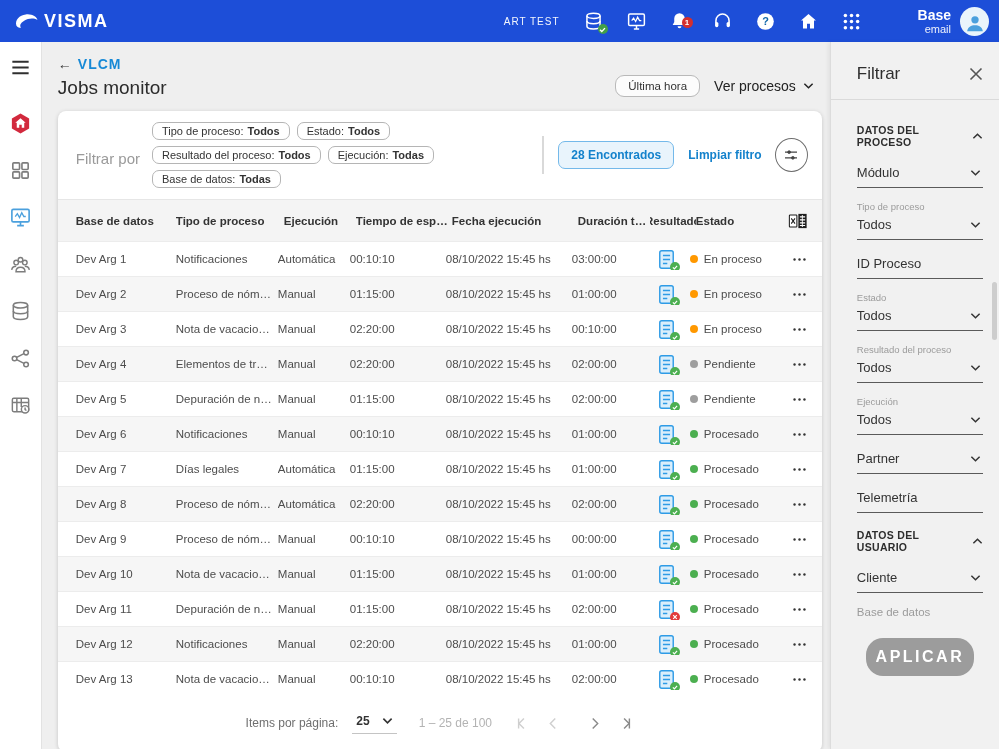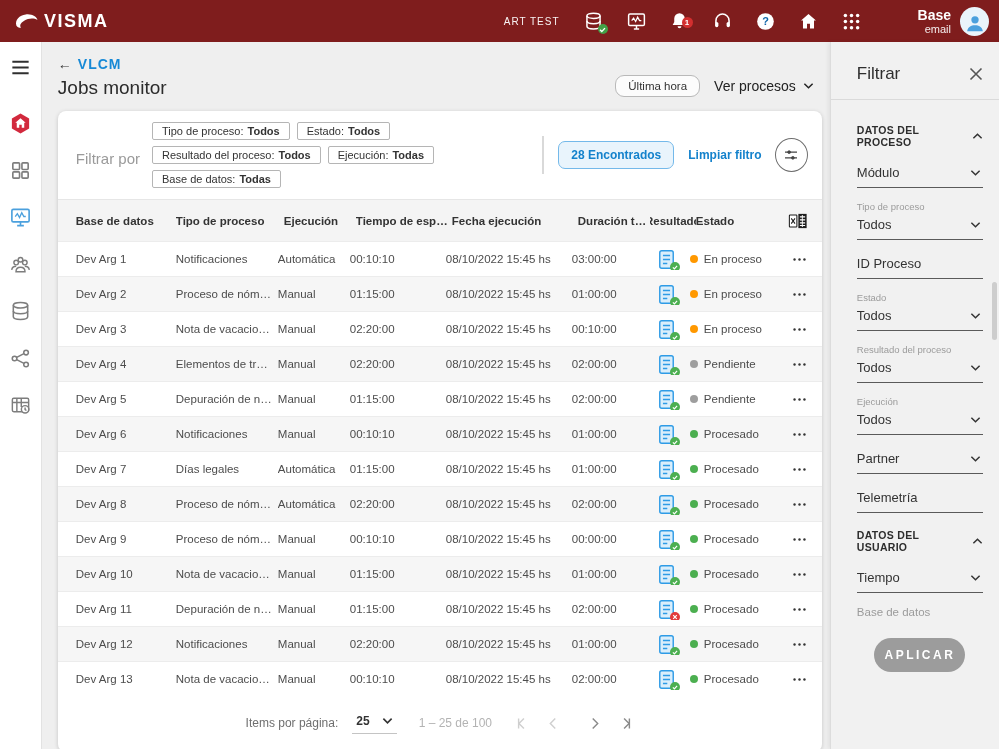--- a/index.html
+++ b/index.html
@@ -1,20 +1,20 @@
 <!DOCTYPE html>
 <html><head>
 <meta charset="utf-8">
 <style>
   * { margin:0; padding:0; box-sizing:border-box; }
   html,body { width:999px; height:749px; overflow:hidden; background:#efefef;
     font-family:"Liberation Sans", sans-serif; }
 
   
-  .topbar { height:42px; background:#7f1d1d; display:flex; align-items:center;
+  .topbar { height:42px; background:#1d4ed8; display:flex; align-items:center;
     padding:0 10px 0 14px; color:#fff; }
   .brand { display:flex; align-items:center; gap:5px; cursor:pointer; }
   .brand-swoosh svg { display:block; }
   .brand-text { font-size:18px; font-weight:800; letter-spacing:1.5px; }
   .topbar-right { margin-left:auto; display:flex; align-items:center; gap:21px; }
   .env { font-size:10px; letter-spacing:1px; opacity:.95; margin-right:2px; }
   .top-icn { position:relative; width:22px; height:22px; color:#fff; display:inline-flex;
     align-items:center; justify-content:center; cursor:pointer; }
   .top-icn svg { width:21px; height:21px; }
   .mini-badge { position:absolute; border-radius:50%; display:flex; align-items:center;
@@ -56,21 +56,21 @@
   .dd { display:flex; align-items:center; gap:7px; font-size:14px; color:#222; cursor:pointer; }
   .dd svg { width:11px; height:8px; color:#222; }
 
   
   .card { width:764px; background:#fff; border-radius:8px; margin-top:12px;
     box-shadow:0 1px 4px rgba(0,0,0,.18); overflow:hidden; }
   .filters { display:flex; align-items:center; padding:11px 14px 5px 18px;
     border-bottom:1px solid #e6e6e6; }
   .filters-label { font-size:15px; color:#9a9a9a; margin-right:12px; white-space:nowrap; }
   .chips { width:398px; display:flex; flex-wrap:wrap; }
-  .chip { display:inline-flex; align-items:center; border:1px solid #b5b5b5; border-radius:2px;
+  .chip { display:inline-flex; align-items:center; border:1px solid #b5b5b5; border-radius:7px;
     padding:2px 9px; font-size:11px; color:#333; background:#fff; margin:0 7px 6px 0;
     white-space:nowrap; cursor:pointer; }
   .chip b { margin-left:4px; }
   .vdiv { width:2px; height:38px; background:#d9d9d9; margin:0 14px 6px 2px; }
   .found { border:1px solid #74b9ea; background:#e9f4fc; color:#1482cc; font-weight:bold;
     font-size:12px; border-radius:7px; padding:6px 12px; white-space:nowrap; margin-bottom:6px; }
   .clear { color:#1482cc; font-weight:bold; font-size:12px; margin:0 13px 6px 14px;
     cursor:pointer; white-space:nowrap; }
   .round-btn { width:34px; height:34px; border-radius:50%; border:1.5px solid #6e6e6e;
     background:#fff; display:flex; align-items:center; justify-content:center;
@@ -125,21 +125,21 @@
   .sec-title { font-size:10.5px; font-weight:bold; color:#2d2d2d; letter-spacing:.3px; }
   .sec-head svg { width:11px; height:8px; color:#333; }
   .field { margin-bottom:13px; }
   .f-label { font-size:9.5px; color:#9b9b9b; margin-bottom:2px; }
   .f-ctl { display:flex; align-items:center; justify-content:space-between;
     border-bottom:1px solid #5a5a5a; padding:3px 2px 7px 0; cursor:pointer; }
   .f-val { font-size:13px; color:#333; }
   .f-ctl svg { width:11px; height:8px; color:#333; }
   .f-plain { font-size:11.5px; color:#9b9b9b; margin:4px 0 10px; }
   .apply-btn { display:block; margin:20px auto 0; background:#9c9c9c; color:#fff;
-    border:none; border-radius:17px; padding:10px 10px; font-size:12px; font-weight:bold;
+    border:none; border-radius:17px; padding:10px 10px; font-size:16px; font-weight:bold;
     letter-spacing:2.5px; cursor:pointer; font-family:"Liberation Sans",sans-serif; }
   .panel-scroll { position:absolute; right:2px; top:240px; width:5px; height:58px;
     background:#cdcdcd; border-radius:3px; }
 </style>
 </head>
 <body>
 
 <header class="topbar">
   <div class="brand">
     <span class="brand-swoosh">
@@ -942,21 +942,21 @@
         <div class="sec-head">
           <span class="sec-title">DATOS DEL USUARIO</span>
           <span style="display: inline-flex;">
             <svg viewBox="0 0 12 8" fill="none" stroke="currentColor" stroke-width="1.6">
               <path d="M1.5 6.5 6 2l4.5 4.5"></path>
             </svg>
           </span>
         </div>
         <div class="field">
           <div class="f-ctl">
-            <span class="f-val">Tiempo</span>
+            <span class="f-val">Cliente</span>
             <span style="display: inline-flex;">
               <svg viewBox="0 0 12 8" fill="none" stroke="currentColor" stroke-width="1.6">
                 <path d="M1.5 1.5 6 6l4.5-4.5"></path>
               </svg>
             </span>
           </div>
         </div>
         <div class="field">
           <div class="f-plain">Base de datos</div>
         </div>

